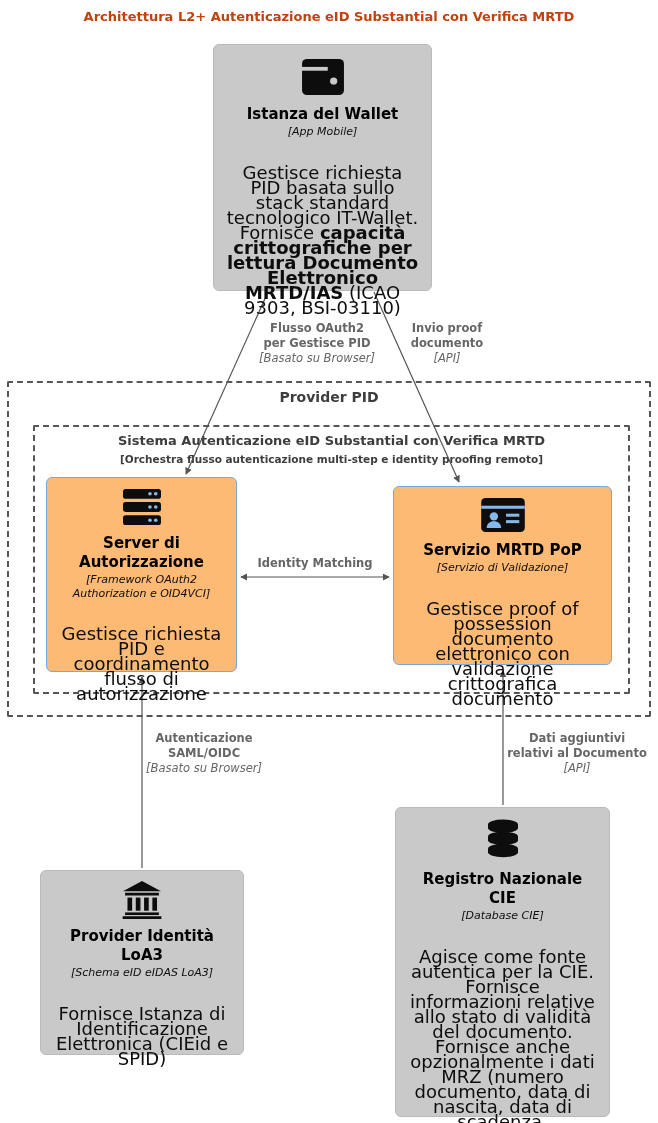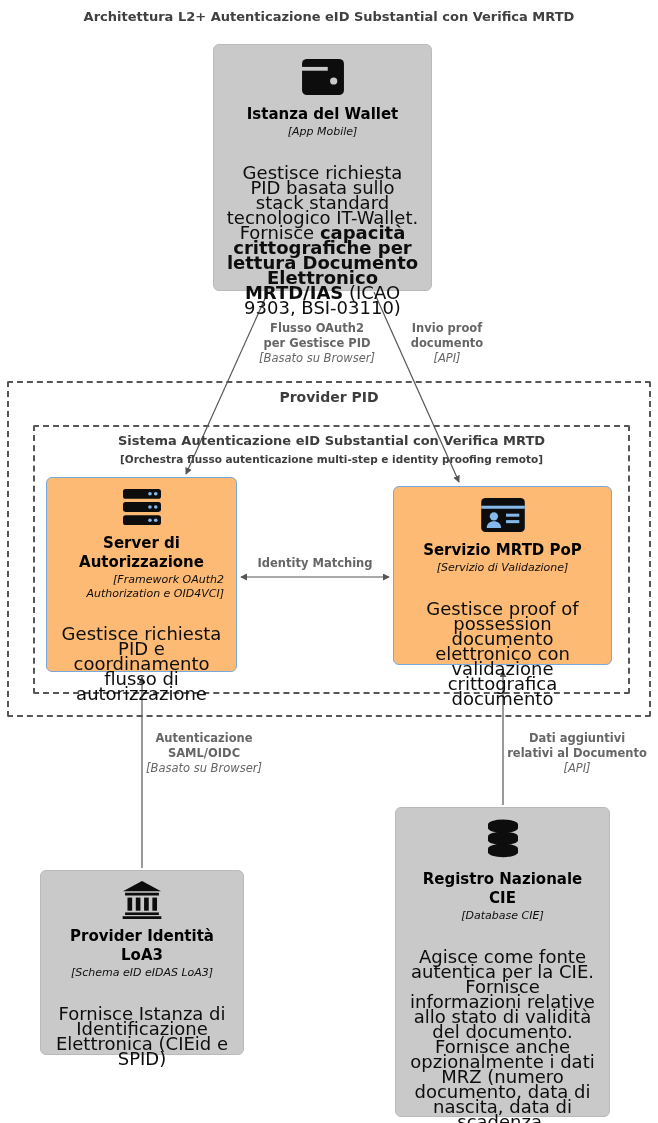--- a/index.html
+++ b/index.html
@@ -1,19 +1,19 @@
 <!DOCTYPE html>
 <html><head>
 <meta charset="utf-8">
 <style>
   html,body{margin:0;padding:0;background:#ffffff;}
   #page{position:relative;width:658px;height:1123px;background:#ffffff;overflow:hidden;
         font-family:"DejaVu Sans","Liberation Sans",sans-serif;color:#0d0d0d;}
   #diagram-title{position:absolute;top:9px;left:0;width:658px;text-align:center;
-        font-size:13px;font-weight:bold;color:#404040;}
+        font-size:13px;font-weight:bold;color:#c2410c;}
   
   .boundary{position:absolute;border:2px dashed #565656;border-radius:2px;z-index:1;background:transparent;}
   .boundary-label{position:absolute;left:0;width:100%;text-align:center;color:#3d3d3d;}
   .b-title{font-weight:bold;font-size:14px;}
   .b-title2{font-weight:bold;font-size:13px;}
   .b-sub{font-weight:bold;font-size:10.5px;margin-top:2px;}
   
   #edges{position:absolute;left:0;top:0;z-index:3;pointer-events:none;}
   #edges line{stroke:#555555;stroke-width:1.2;}
   
@@ -21,21 +21,21 @@
         font-size:11.5px;line-height:15px;}
   .edge-label .lbl{font-weight:bold;white-space:pre-line;}
   .edge-label .tech{font-style:italic;font-weight:normal;font-size:11.5px;}
   
   .node{position:absolute;z-index:5;border-radius:6px;display:flex;flex-direction:column;
         align-items:center;text-align:center;box-sizing:border-box;padding:12px 12px 8px 12px;}
   .node.gray{background:#c9c9c9;border:1px solid #bababa;}
   .node.blue{background:#fdba74;border:1px solid #79a9d9;}
   .node-icon{flex:0 0 auto;margin-bottom:4px;}
   .node-title{font-weight:bold;font-size:15px;line-height:19px;white-space:pre-line;color:#000;}
-  .node-type{font-style:italic;font-size:11px;line-height:13.5px;margin-top:1px;text-align:right;}
+  .node-type{font-style:italic;font-size:11px;line-height:13.5px;margin-top:1px;}
   .node-desc{font-size:18px;line-height:15px;margin-top:26px;}
   .node-desc b{font-weight:bold;}
 </style>
 </head>
 <body>
 
 <div id="page">
 
   <div id="diagram-title">Architettura L2+ Autenticazione eID Substantial con Verifica MRTD</div>
 

